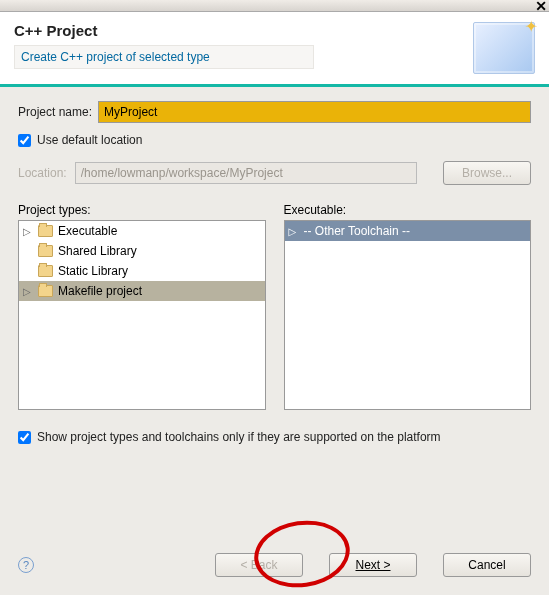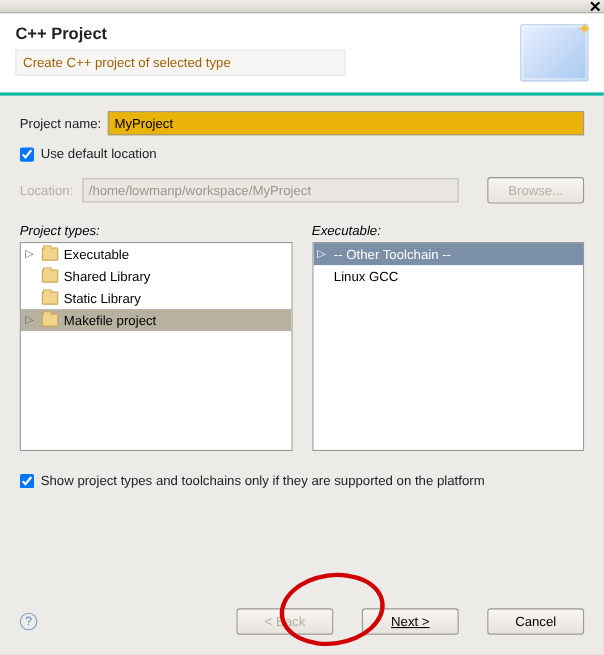--- a/index.html
+++ b/index.html
@@ -3,36 +3,36 @@
 <meta charset="utf-8">
 <style>
 * { box-sizing: border-box; margin: 0; padding: 0; font-family: sans-serif; }
 body { width: 549px; height: 595px; background: #d2cfca; overflow: hidden; }
 .dialog { width: 549px; height: 595px; background: #edebe7; display: flex; flex-direction: column; position: relative; }
 .titlebar { height: 12px; background: linear-gradient(#f0ece7, #d8d4cf); border-bottom: 1px solid #aaa; position: relative; }
 .close-x { position: absolute; top: -2px; right: 2px; font-size: 14px; font-weight: bold; cursor: pointer; color: #000; }
 .header { background: #fff; padding: 10px 14px; display: flex; align-items: flex-start; gap: 10px; border-bottom: 3px solid #14b8a6; }
 .header-text { flex: 1; }
 .header-title { font-size: 15px; font-weight: bold; color: #222; margin-bottom: 6px; }
-.header-sub { font-size: 12px; color: #a16207; background: #f7f6f4; border: 1px solid #e8e6e2; padding: 4px 6px; width: 300px; }
+.header-sub { font-size: 12px; color: #0369a1; background: #f7f6f4; border: 1px solid #e8e6e2; padding: 4px 6px; width: 300px; }
 .banner-icon { width: 62px; height: 52px; background: linear-gradient(135deg,#e8f0ff,#a8c8f0); border: 1px solid #b0c8e8; position: relative; border-radius: 2px; box-shadow: inset 0 0 0 2px rgba(255,255,255,0.4); }
 .spark { position: absolute; top: -6px; right: -4px; color: #f0c040; font-size: 16px; }
 .body { flex: 1; padding: 14px 18px 10px 18px; font-size: 12px; display: flex; flex-direction: column; gap: 10px; }
 .row { display: flex; align-items: center; gap: 6px; }
 .label { color: #222; }
 .text-input { flex: 1; border: 1px solid #999; padding: 3px 5px; font-size: 12px; background: #eab308; }
 .text-input[disabled] { background: #eae7e2; color: #9a958d; border-color: #bbb; }
 .checkbox { width: 13px; height: 13px; }
 .loc-row { margin-top: 4px; display: flex; align-items: center; gap: 8px; }
 .loc-label { color: #b4afa7; }
 .btn { border: 1px solid #999; background: linear-gradient(#f8f6f2,#e6e3dd); padding: 4px 2px; font-size: 12px; cursor: pointer; width: 88px; text-align: center; border-radius: 3px; margin-left: 18px; }
 .btn.disabled { color: #b4afa7; cursor: default; }
 .lists { display: flex; gap: 18px; margin-top: 8px; }
 .list-col { flex: 1; display: flex; flex-direction: column; }
-.list-label { font-size: 12px; margin-bottom: 3px; font-style: italic; }
+.list-label { font-size: 12px; margin-bottom: 3px; }
 .listbox { border: 1px solid #999; background: #fff; height: 190px; overflow: auto; }
 .tree-item, .list-item { display: flex; align-items: center; gap: 5px; padding: 3px 4px; font-size: 12px; cursor: pointer; }
 .tree-item.selected { background: #b7b29f; }
 .list-item.selected { background: #7b8fa8; color: #fff; }
 .expander { width: 10px; color: #666; font-size: 10px; }
 .folder { width: 15px; height: 12px; display: inline-block; background: #f3d48b; border: 1px solid #c9a659; border-radius: 1px; position: relative; }
 .folder::before { content:''; position:absolute; top:-3px; left:0; width:6px; height:3px; background:#f3d48b; border:1px solid #c9a659; border-bottom:none; border-radius:1px 1px 0 0; }
 .bullet { width: 10px; color: #fff; font-size: 10px; }
 .show-row { margin-top: 10px; display: flex; align-items: center; gap: 6px; }
 .footer { padding: 12px 18px 18px 18px; display: flex; align-items: center; gap: 8px; justify-content: flex-end; border-top: 1px; }
@@ -101,24 +101,20 @@
         </div>
       </div>
 
       <div class="list-col">
         <div class="list-label">Executable:</div>
         <div class="listbox">
           <div class="list-item selected">
             <span class="bullet">▷</span>
             <span>-- Other Toolchain --</span>
           </div>
-          <div class="list-item">
-            <span class="bullet"></span>
-            <span>Linux GCC</span>
-          </div>
         </div>
       </div>
     </div>
 
     <div class="show-row">
       <input type="checkbox" class="checkbox" checked="" style="">
       <span class="label">Show project types and toolchains only if they are supported on the platform</span>
     </div>
   </div>
 

